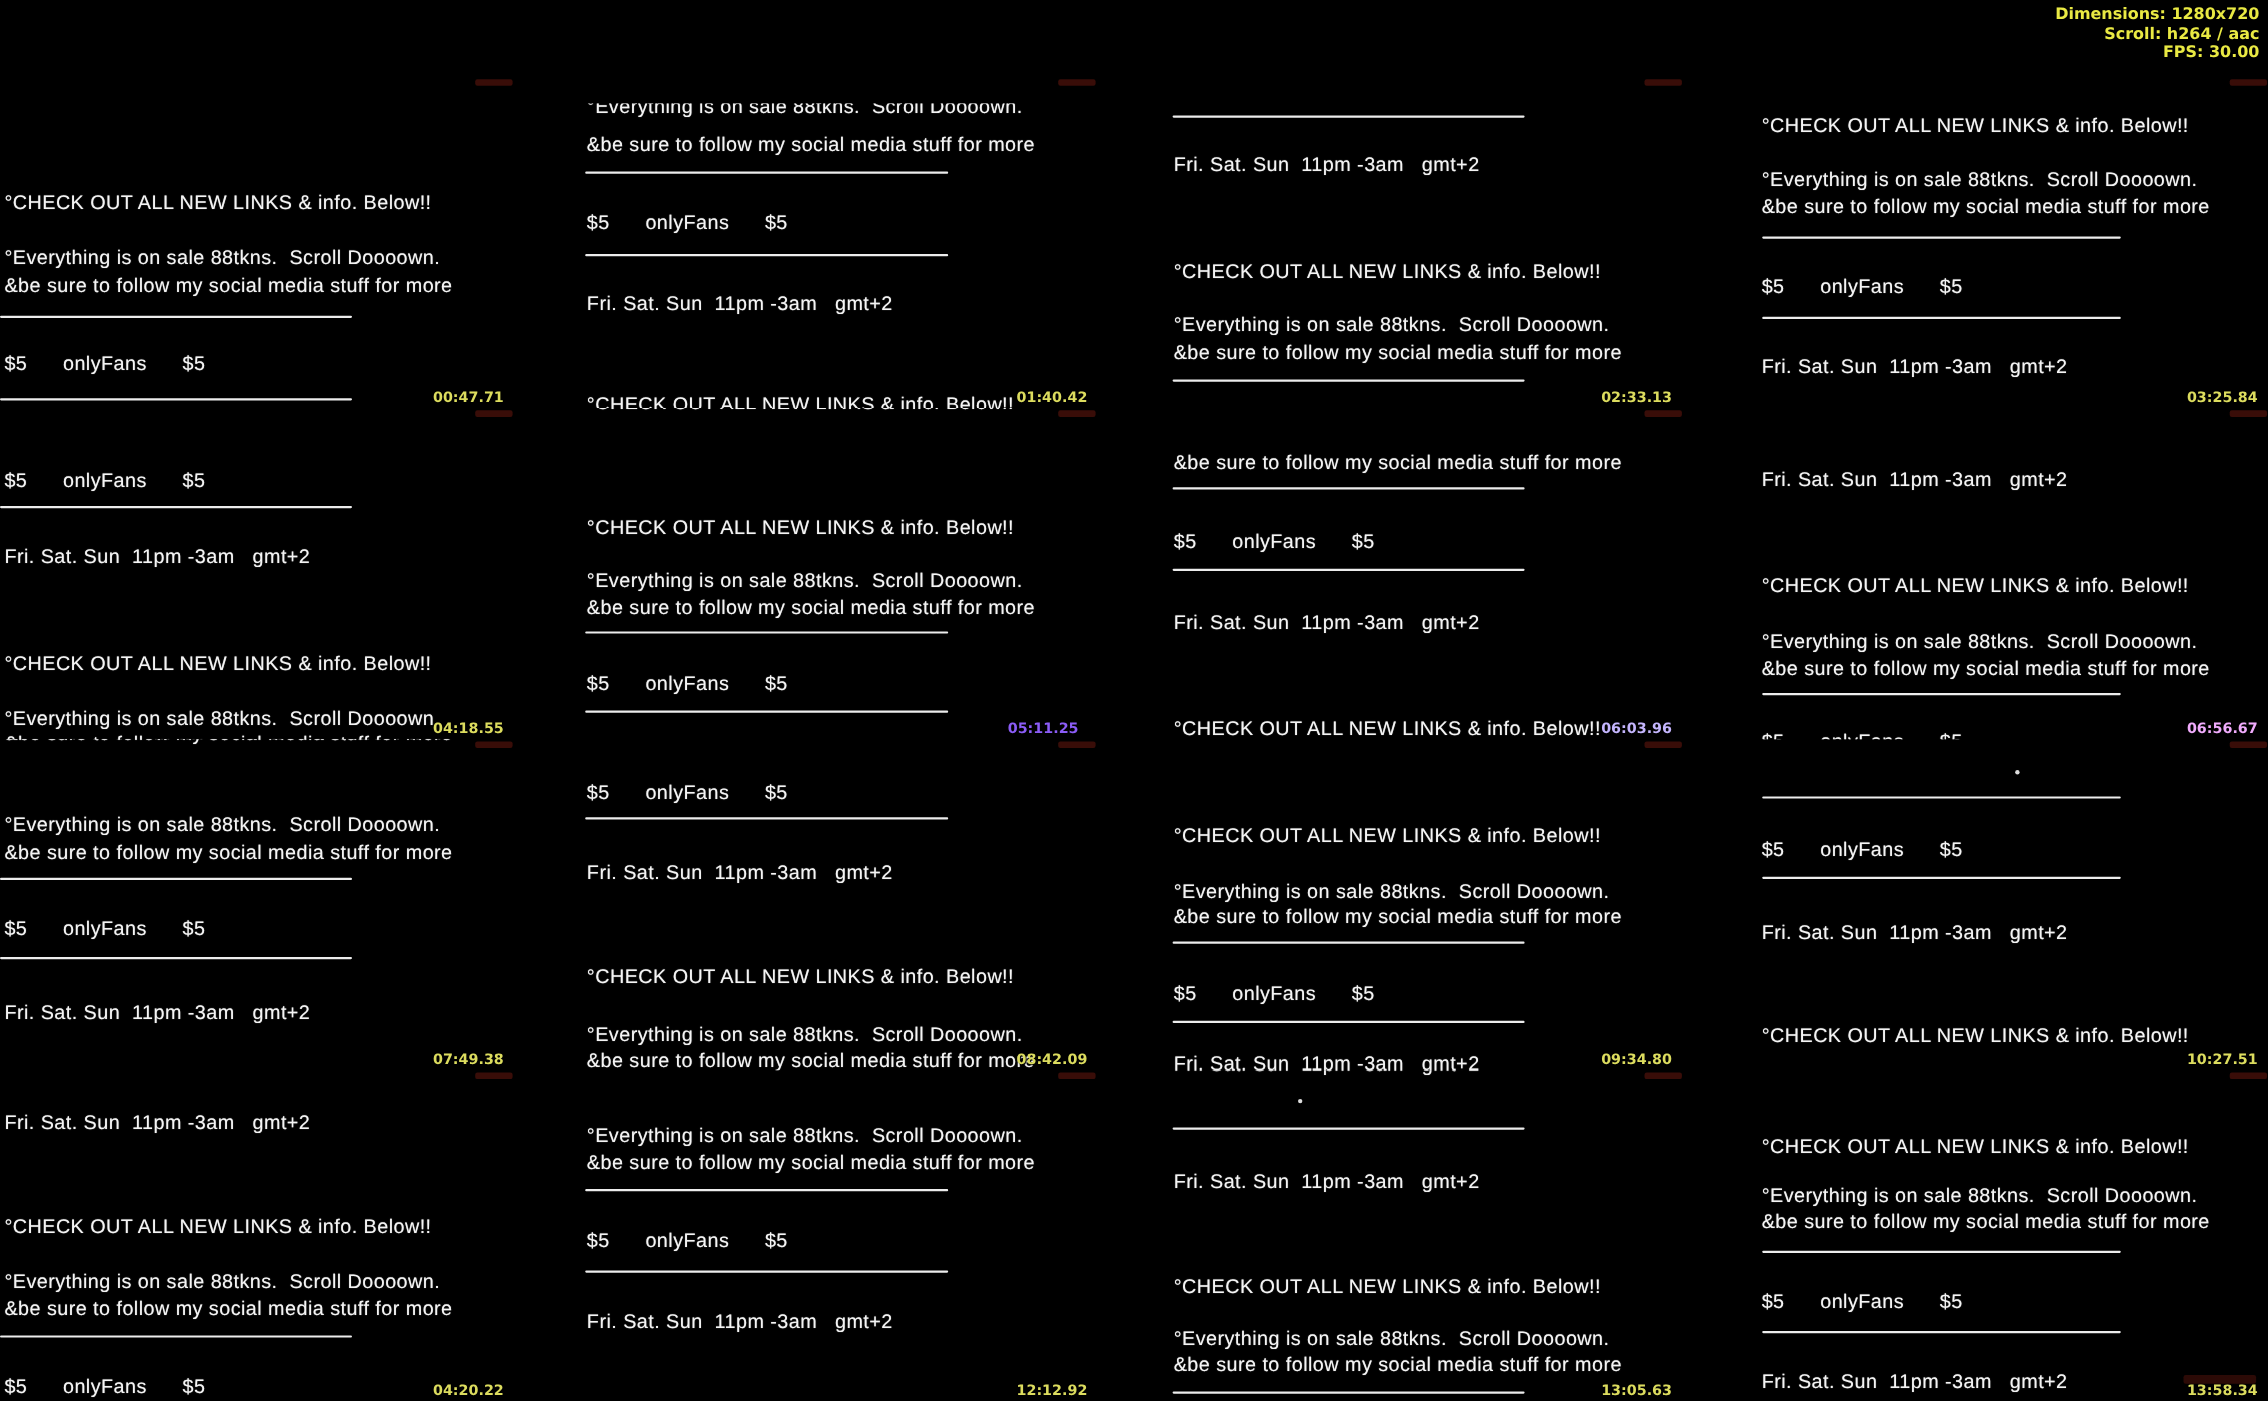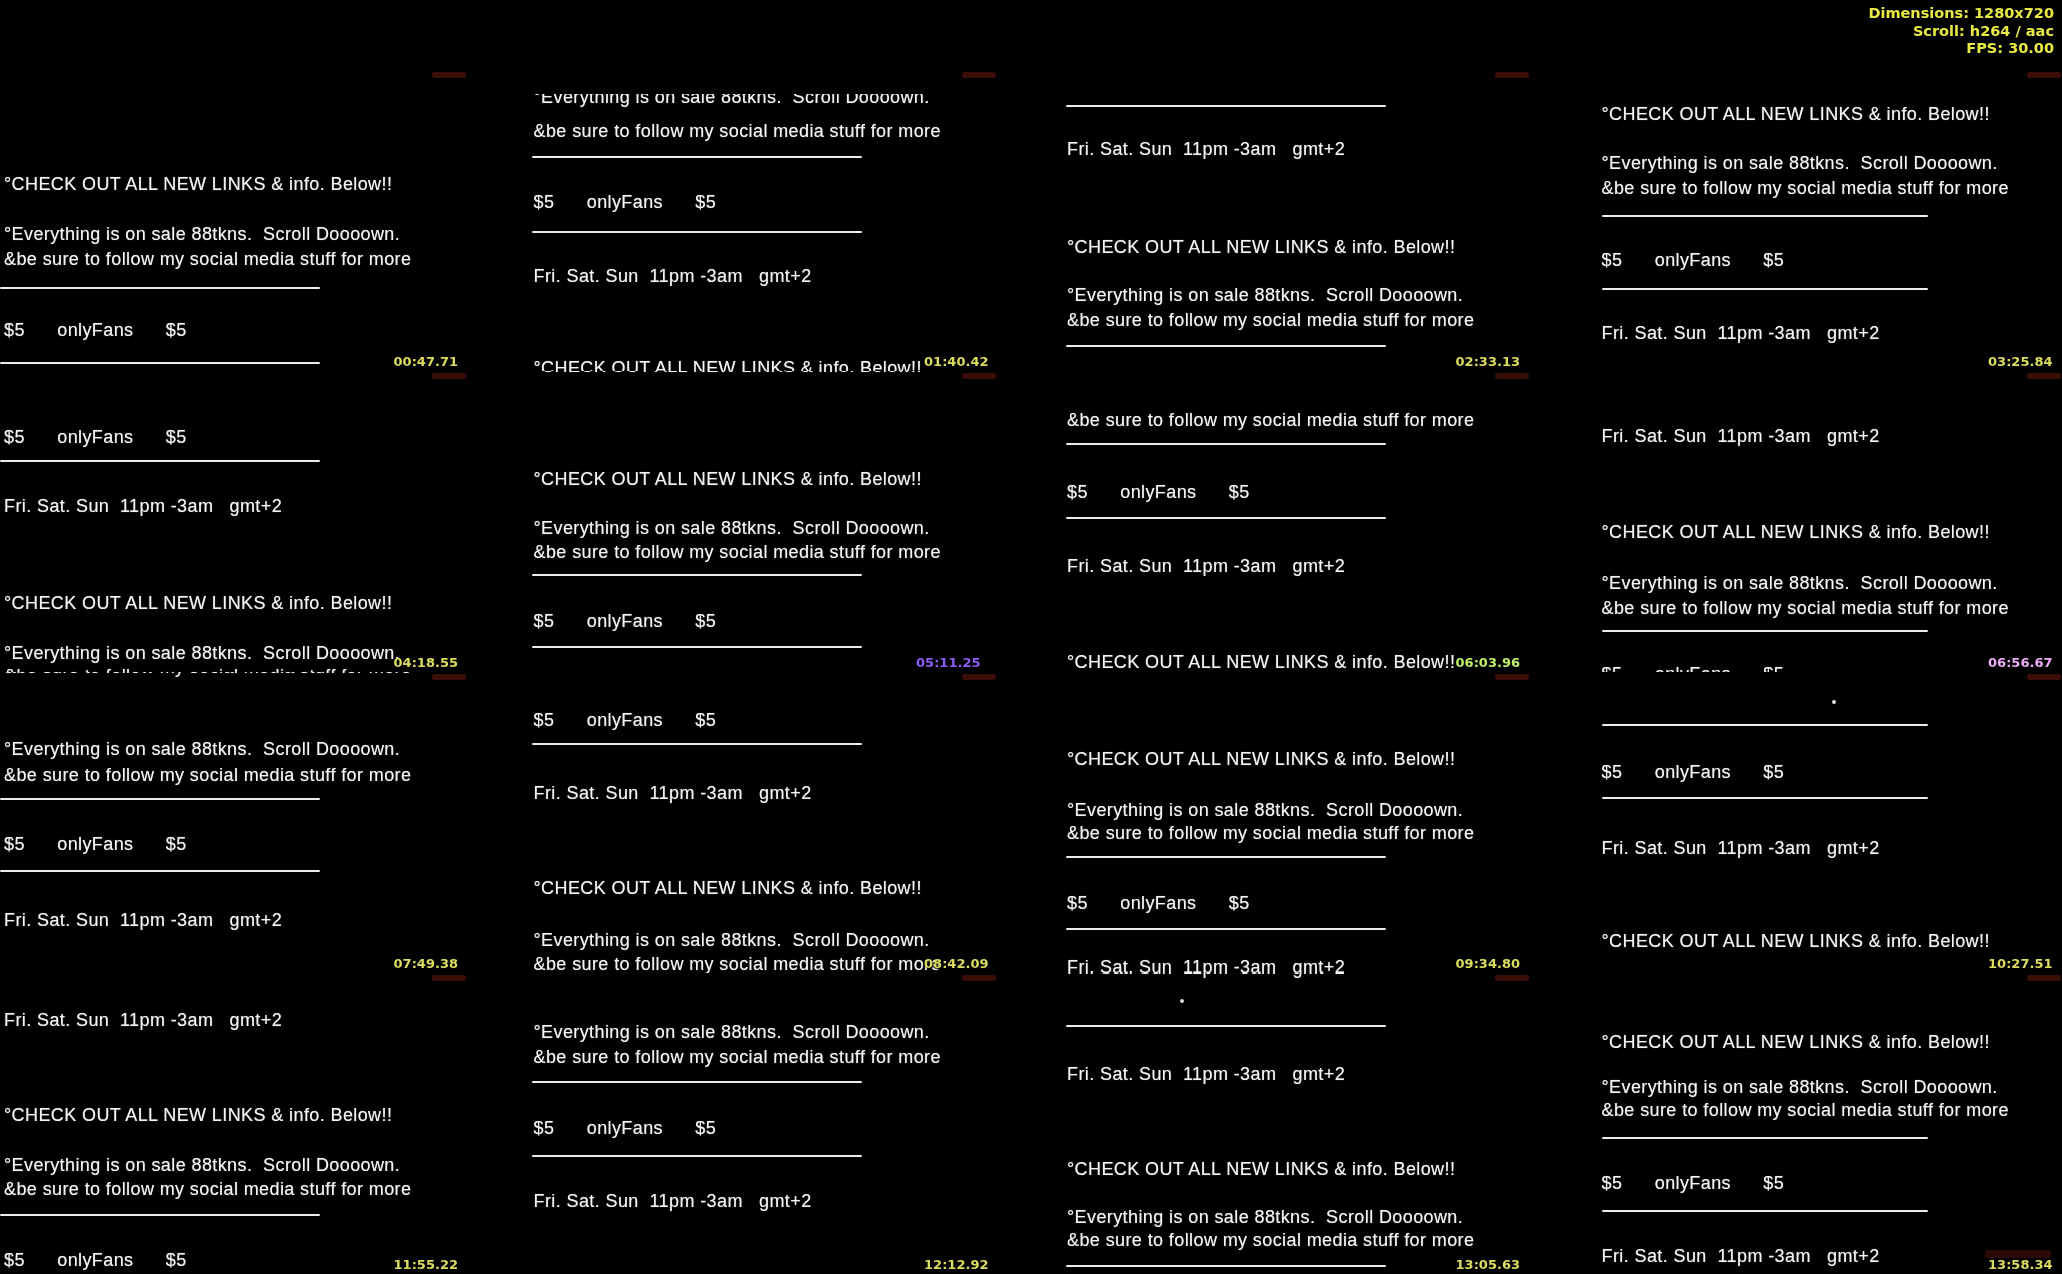--- a/index.html
+++ b/index.html
@@ -97,21 +97,21 @@
         <div class="ts" style="right: 51px; color: #8b5cf6;">05:11.25</div>
       </div>
       <div class="cell" style="left: 1031px; top: 371px;">
         <div class="hline" style="color: rgb(244, 244, 244); left: 36px; top: 38px;">&amp;be sure to follow my social media stuff for more</div>
         <div class="hrule" style="left: 35px; top: 72px; width: 320px; background: rgb(236, 236, 236);"></div>
         <div class="hline" style="color: rgb(244, 244, 244); left: 36px; top: 110px;">$5      onlyFans      $5</div>
         <div class="hrule" style="left: 35px; top: 146px; width: 320px; background: rgb(236, 236, 236);"></div>
         <div class="hline" style="color: rgb(244, 244, 244); left: 36px; top: 184px;">Fri. Sat. Sun  11pm -3am   gmt+2</div>
         <div class="hline" style="color: rgb(244, 244, 244); left: 36px; top: 280px;">°CHECK OUT ALL NEW LINKS &amp; info. Below!!</div>
         <div class="wm" style="right: 18px; top: 2px; width: 34px; background: rgb(63, 14, 9);"></div>
-        <div class="ts" style="right: 27px; color: #bef264;">06:03.96</div>
+        <div class="ts" style="right: 27px; color: #c4b5fd;">06:03.96</div>
       </div>
       <div class="cell" style="left: 1546.5px; top: 371px;">
         <div class="hline" style="color: rgb(244, 244, 244); left: 55px; top: 54px;">Fri. Sat. Sun  11pm -3am   gmt+2</div>
         <div class="hline" style="color: rgb(244, 244, 244); left: 55px; top: 150px;">°CHECK OUT ALL NEW LINKS &amp; info. Below!!</div>
         <div class="hline" style="color: rgb(244, 244, 244); left: 55px; top: 201px;">°Everything is on sale 88tkns.  Scroll Doooown.</div>
         <div class="hline" style="color: rgb(244, 244, 244); left: 55px; top: 226px;">&amp;be sure to follow my social media stuff for more</div>
         <div class="hrule" style="left: 55px; top: 259px; width: 326px; background: rgb(236, 236, 236);"></div>
         <div class="hline" style="color: rgb(244, 244, 244); left: 55px; top: 292px;">$5      onlyFans      $5</div>
         <div class="wm" style="right: 2px; top: 2px; width: 34px; background: rgb(63, 14, 9);"></div>
         <div class="ts" style="right: 10px; color: #f0abfc;">06:56.67</div>
@@ -159,21 +159,21 @@
         <div class="ts" style="right: 10px; color: rgb(220, 220, 94);">10:27.51</div>
       </div>
       <div class="cell" style="left: 0px; top: 973px;">
         <div class="hline" style="color: rgb(244, 244, 244); left: 4px; top: 36px;">Fri. Sat. Sun  11pm -3am   gmt+2</div>
         <div class="hline" style="color: rgb(244, 244, 244); left: 4px; top: 131px;">°CHECK OUT ALL NEW LINKS &amp; info. Below!!</div>
         <div class="hline" style="color: rgb(244, 244, 244); left: 4px; top: 181px;">°Everything is on sale 88tkns.  Scroll Doooown.</div>
         <div class="hline" style="color: rgb(244, 244, 244); left: 4px; top: 205px;">&amp;be sure to follow my social media stuff for more</div>
         <div class="hrule" style="left: 0px; top: 241px; width: 320px; background: rgb(236, 236, 236);"></div>
         <div class="hline" style="color: rgb(244, 244, 244); left: 4px; top: 276px;">$5      onlyFans      $5</div>
         <div class="wm" style="right: 50px; top: 2px; width: 34px; background: rgb(63, 14, 9);"></div>
-        <div class="ts" style="right: 58px; color: rgb(220, 220, 94);">11:55.22</div>
+        <div class="ts" style="right: 58px; color: rgb(220, 220, 94);">04:20.22</div>
       </div>
       <div class="cell" style="left: 515.5px; top: 973px;">
         <div class="hline" style="color: rgb(244, 244, 244); left: 18px; top: 48px;">°Everything is on sale 88tkns.  Scroll Doooown.</div>
         <div class="hline" style="color: rgb(244, 244, 244); left: 18px; top: 73px;">&amp;be sure to follow my social media stuff for more</div>
         <div class="hrule" style="left: 16px; top: 108px; width: 330px; background: rgb(236, 236, 236);"></div>
         <div class="hline" style="color: rgb(244, 244, 244); left: 18px; top: 144px;">$5      onlyFans      $5</div>
         <div class="hrule" style="left: 16px; top: 182px; width: 330px; background: rgb(236, 236, 236);"></div>
         <div class="hline" style="color: rgb(244, 244, 244); left: 18px; top: 217px;">Fri. Sat. Sun  11pm -3am   gmt+2</div>
         <div class="wm" style="right: 36px; top: 2px; width: 34px; background: rgb(63, 14, 9);"></div>
         <div class="ts" style="right: 43px; color: rgb(220, 220, 94);">12:12.92</div>

